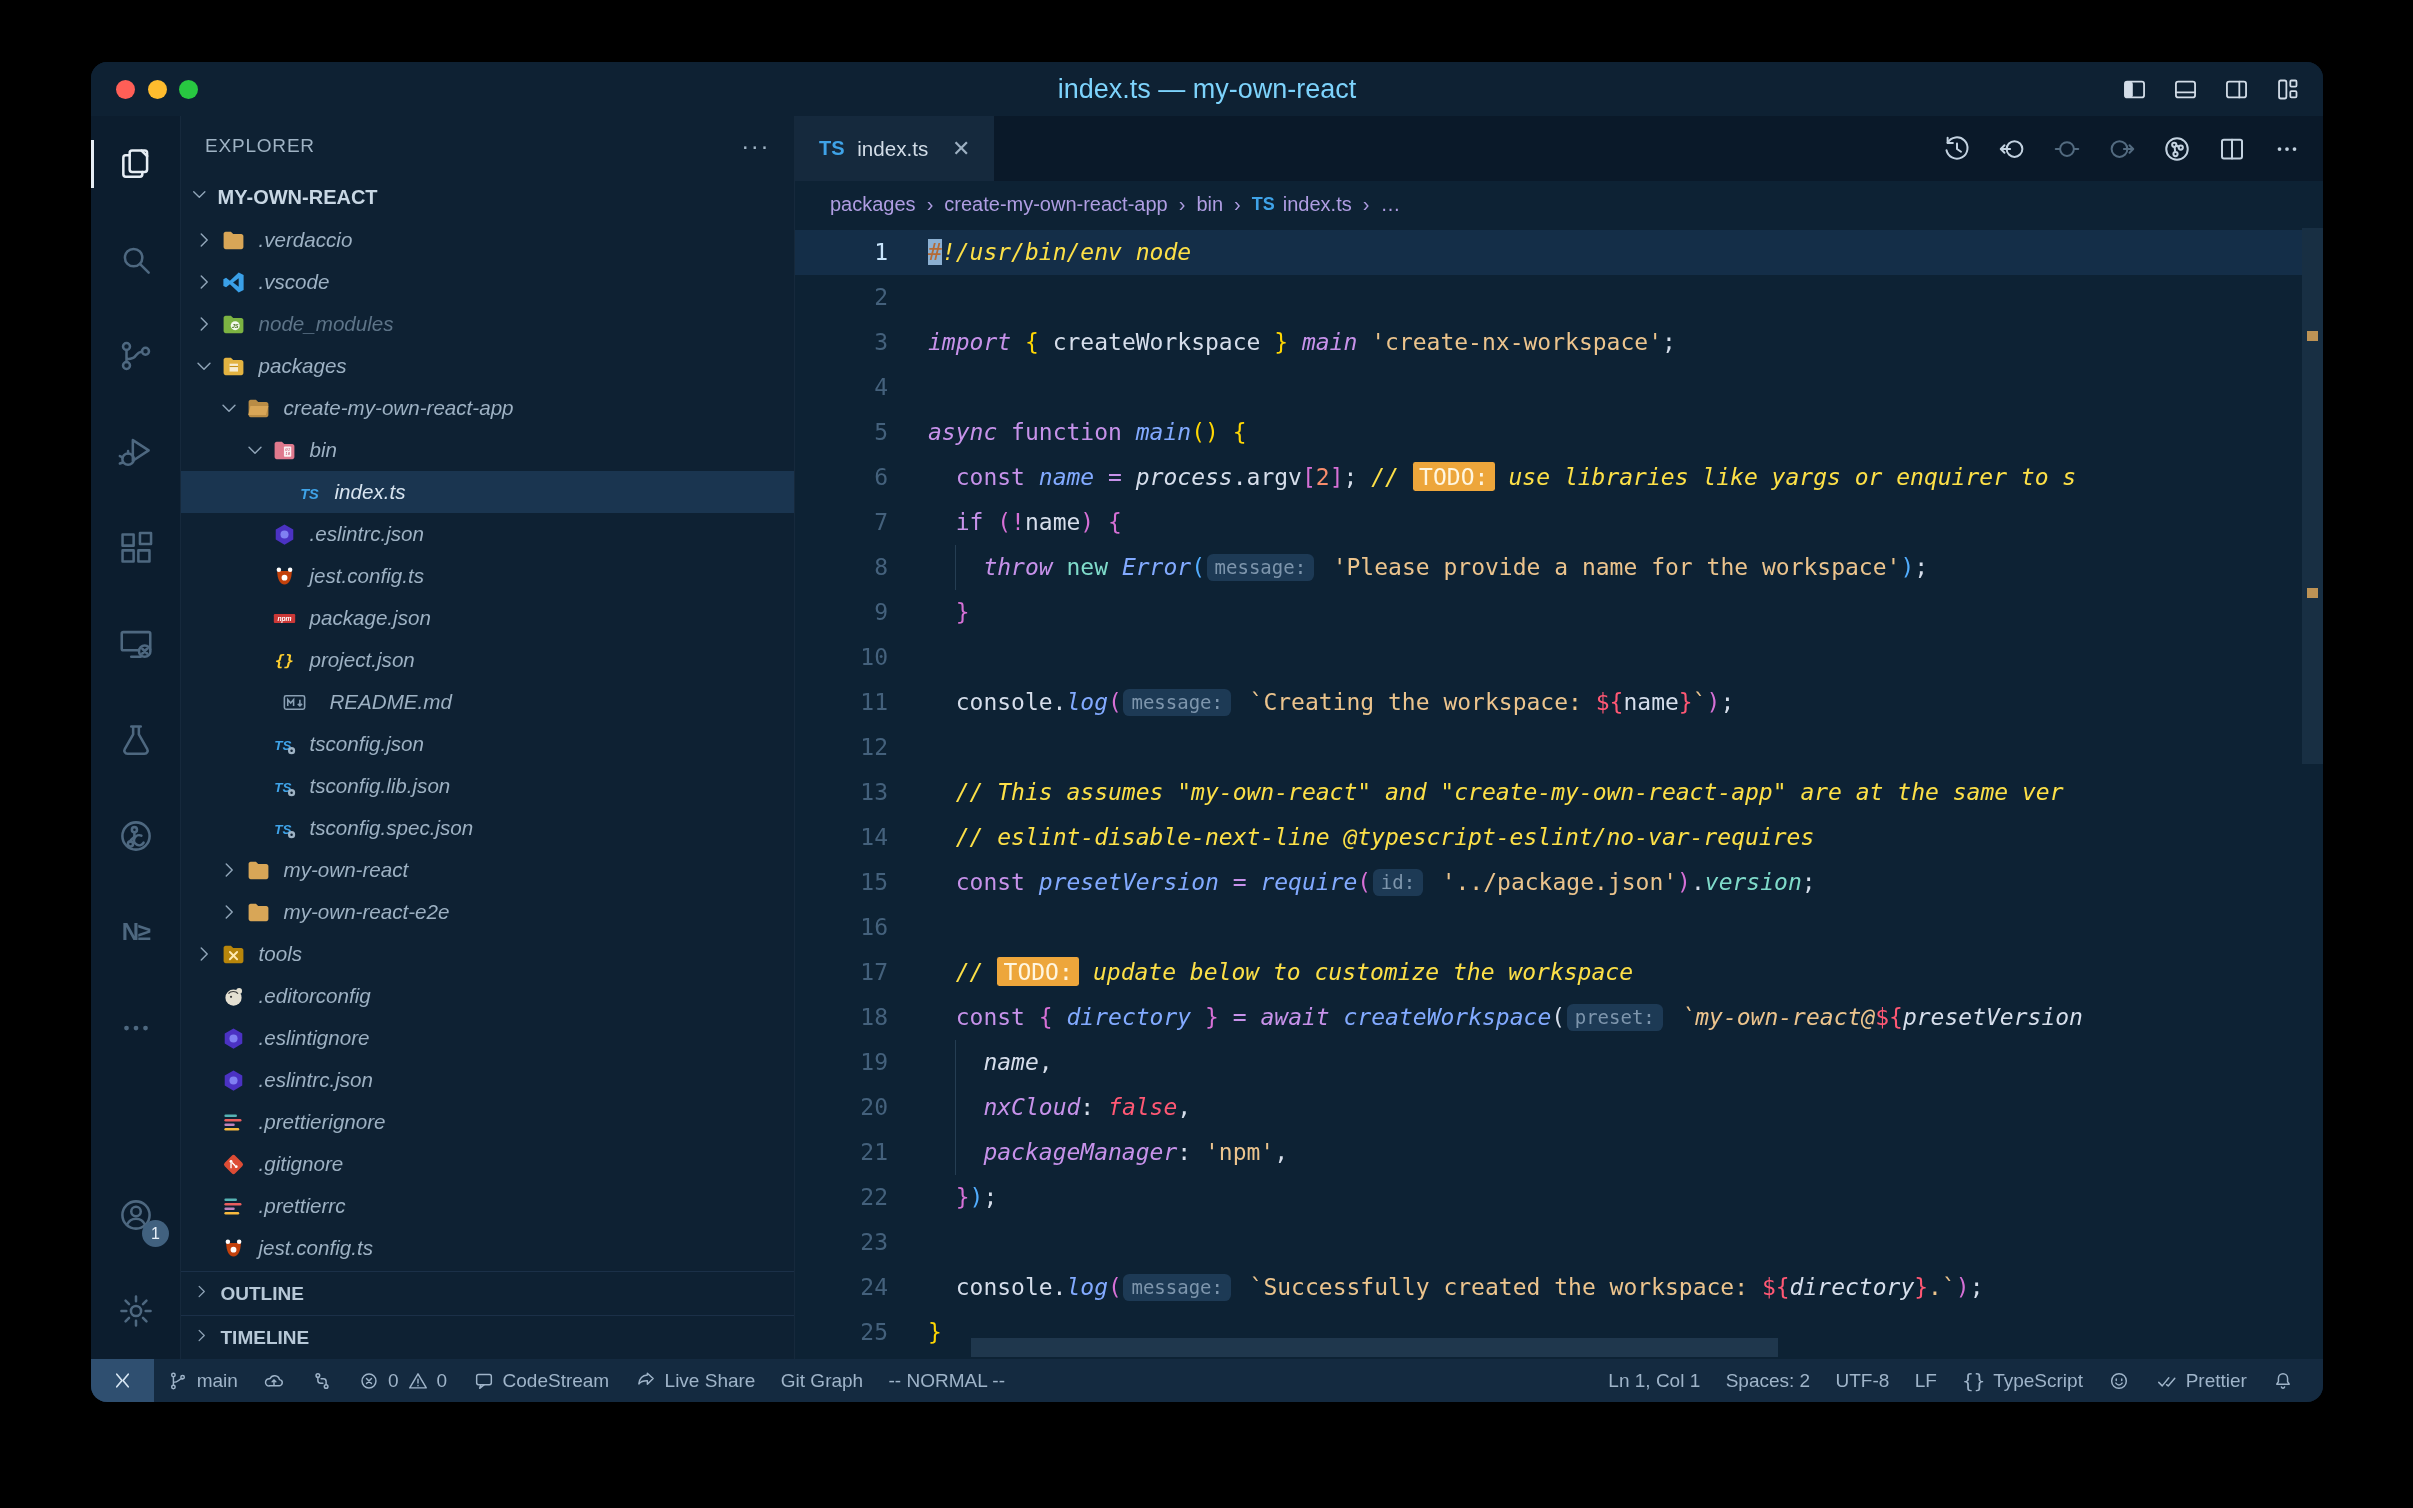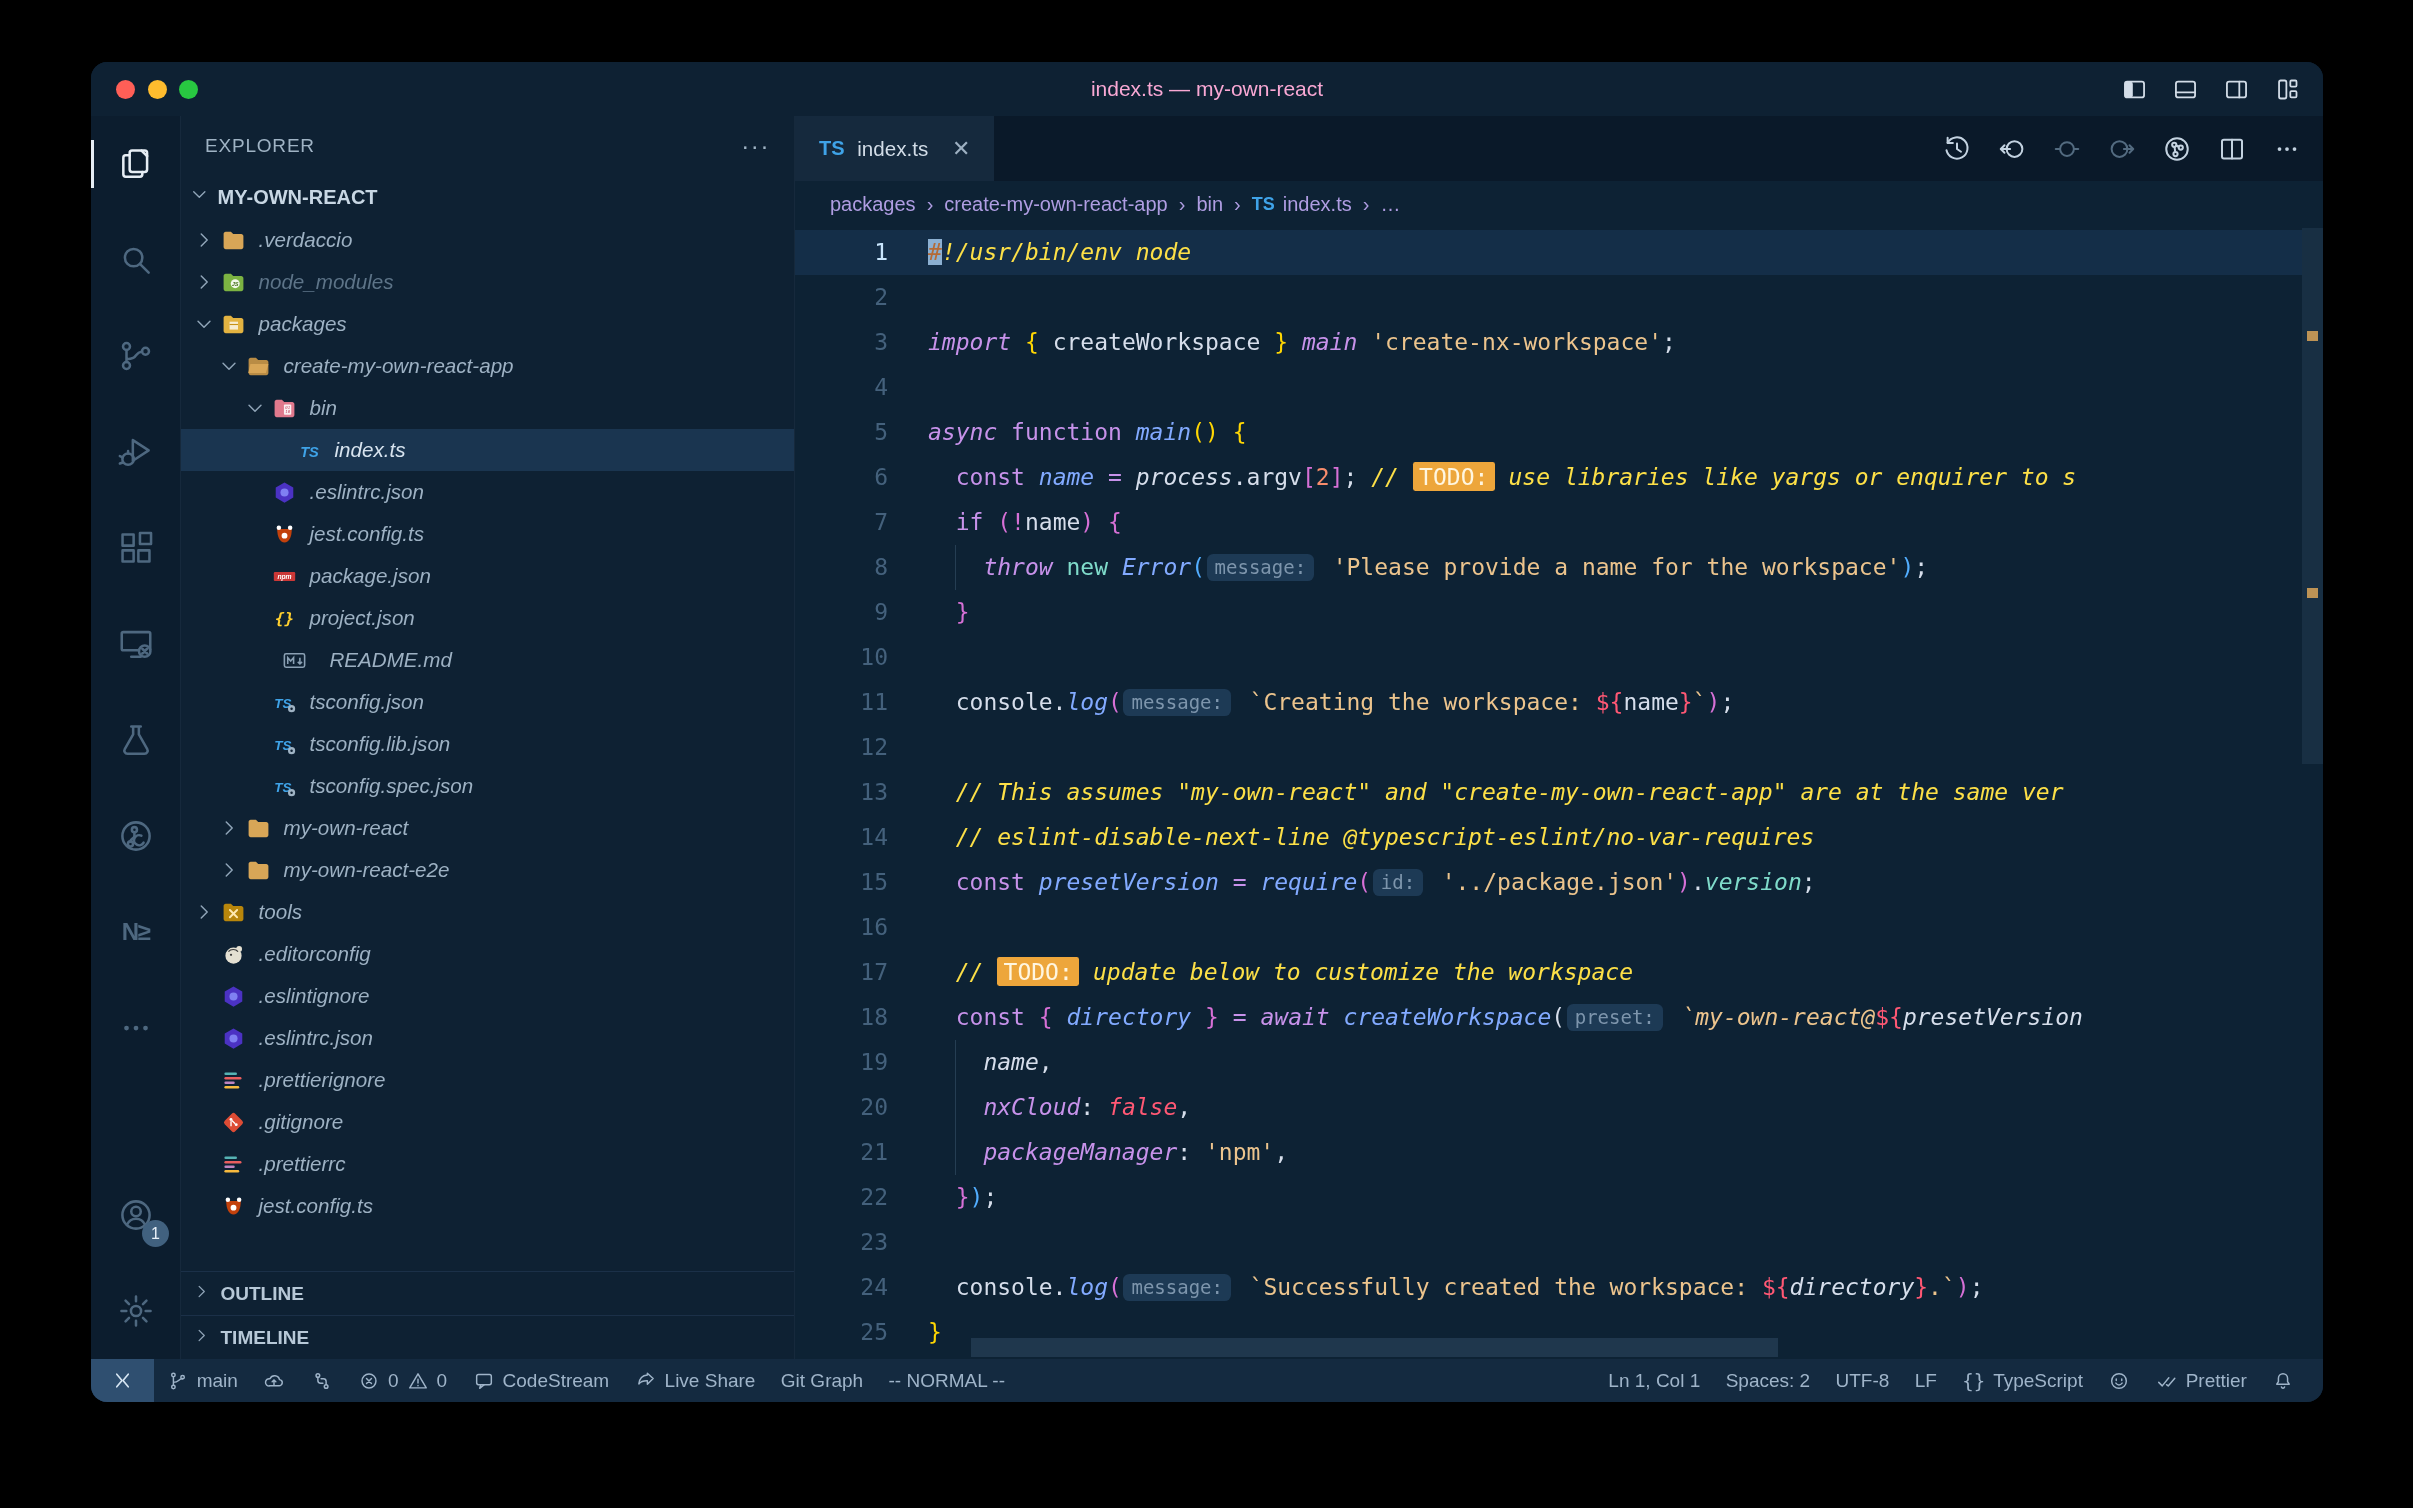--- a/index.html
+++ b/index.html
@@ -2,21 +2,21 @@
 <html style="font-size:12.7px"><head>
 <meta charset="utf-8">
 <style>
   html,body{margin:0;padding:0;background:#000;}
   body{width:2413px;height:1509px;position:relative;font-family:"Liberation Sans",sans-serif;-webkit-font-smoothing:antialiased;}
   .window{position:absolute;left:91px;top:62px;width:2232px;height:1340px;background:#0d2032;border-radius:16px;overflow:hidden;display:flex;flex-direction:column;}
   
   .titlebar{height:54px;background:#0e2133;position:relative;display:flex;align-items:center;justify-content:center;flex:0 0 auto;}
   .lights{position:absolute;left:25px;top:0;height:54px;display:flex;align-items:center;gap:12.7px;}
   .light{width:19px;height:19px;border-radius:50%;}
-  .title{color:#f9a8d4;font-size:21px;}
+  .title{color:#7dd3fc;font-size:27px;}
   .wincontrols{position:absolute;right:22px;top:0;height:54px;display:flex;align-items:center;gap:24px;color:#d3dde8;}
   .wincontrols svg{width:27px;height:27px;}
   
   .main{flex:1;display:flex;min-height:0;}
   .activitybar{width:89px;background:#0c1d2e;display:flex;flex-direction:column;flex:0 0 auto;border-right:0.8px solid #16293c;}
   .act-item{height:96px;display:flex;align-items:center;justify-content:center;color:#4e6880;position:relative;cursor:pointer;}
   .act-item svg{width:38px;height:38px;}
   .act-item.active{color:#e6edf4;}
   .act-item.active::before{content:"";position:absolute;left:0;top:24px;bottom:24px;width:3.2px;background:#e6edf4;}
   .act-spacer{flex:1;}
@@ -231,20 +231,34 @@
                 <path d="M9 5.5l6.5 6.5L9 18.5"></path>
               </svg>
             </span>
             <span class="ficon">
               <svg viewBox="0 0 24 24">
                 <path fill="#d8a657" d="M3.2 6.2c0-1 .8-1.9 1.9-1.9h4.6l2 2h7.2c1 0 1.9.9 1.9 1.9v9.6c0 1-.8 1.9-1.9 1.9H5.1c-1 0-1.9-.8-1.9-1.9z"></path>
               </svg>
             </span>
             <span>.verdaccio</span>
           </div>
+          <div class="trow" style="padding-left: 8px;">
+            <span class="chev">
+              <svg viewBox="0 0 24 24" class="icon-stroke">
+                <path d="M9 5.5l6.5 6.5L9 18.5"></path>
+              </svg>
+            </span>
+            <span class="ficon">
+              <svg viewBox="0 0 24 24">
+                <path fill="#3aa0e8" d="M16.6 3.2L21 5.4v13.2l-4.4 2.2-7.8-7.2-3.4 2.6-2.4-1.2V9l2.4-1.2 3.4 2.6z"></path>
+                <path fill="#0e2133" d="M16.6 8.2v7.6L11.6 12z"></path>
+              </svg>
+            </span>
+            <span>.vscode</span>
+          </div>
           <div class="trow dim" style="padding-left: 8px;">
             <span class="chev">
               <svg viewBox="0 0 24 24" class="icon-stroke">
                 <path d="M9 5.5l6.5 6.5L9 18.5"></path>
               </svg>
             </span>
             <span class="ficon">
               <svg viewBox="0 0 24 24" style="font-size:26px">
                 <path fill="#7cb342" d="M3.2 6.2c0-1 .8-1.9 1.9-1.9h4.6l2 2h7.2c1 0 1.9.9 1.9 1.9v9.6c0 1-.8 1.9-1.9 1.9H5.1c-1 0-1.9-.8-1.9-1.9z"></path>
                 <circle cx="13.5" cy="13" r="4" fill="#f3f8ec"></circle>

